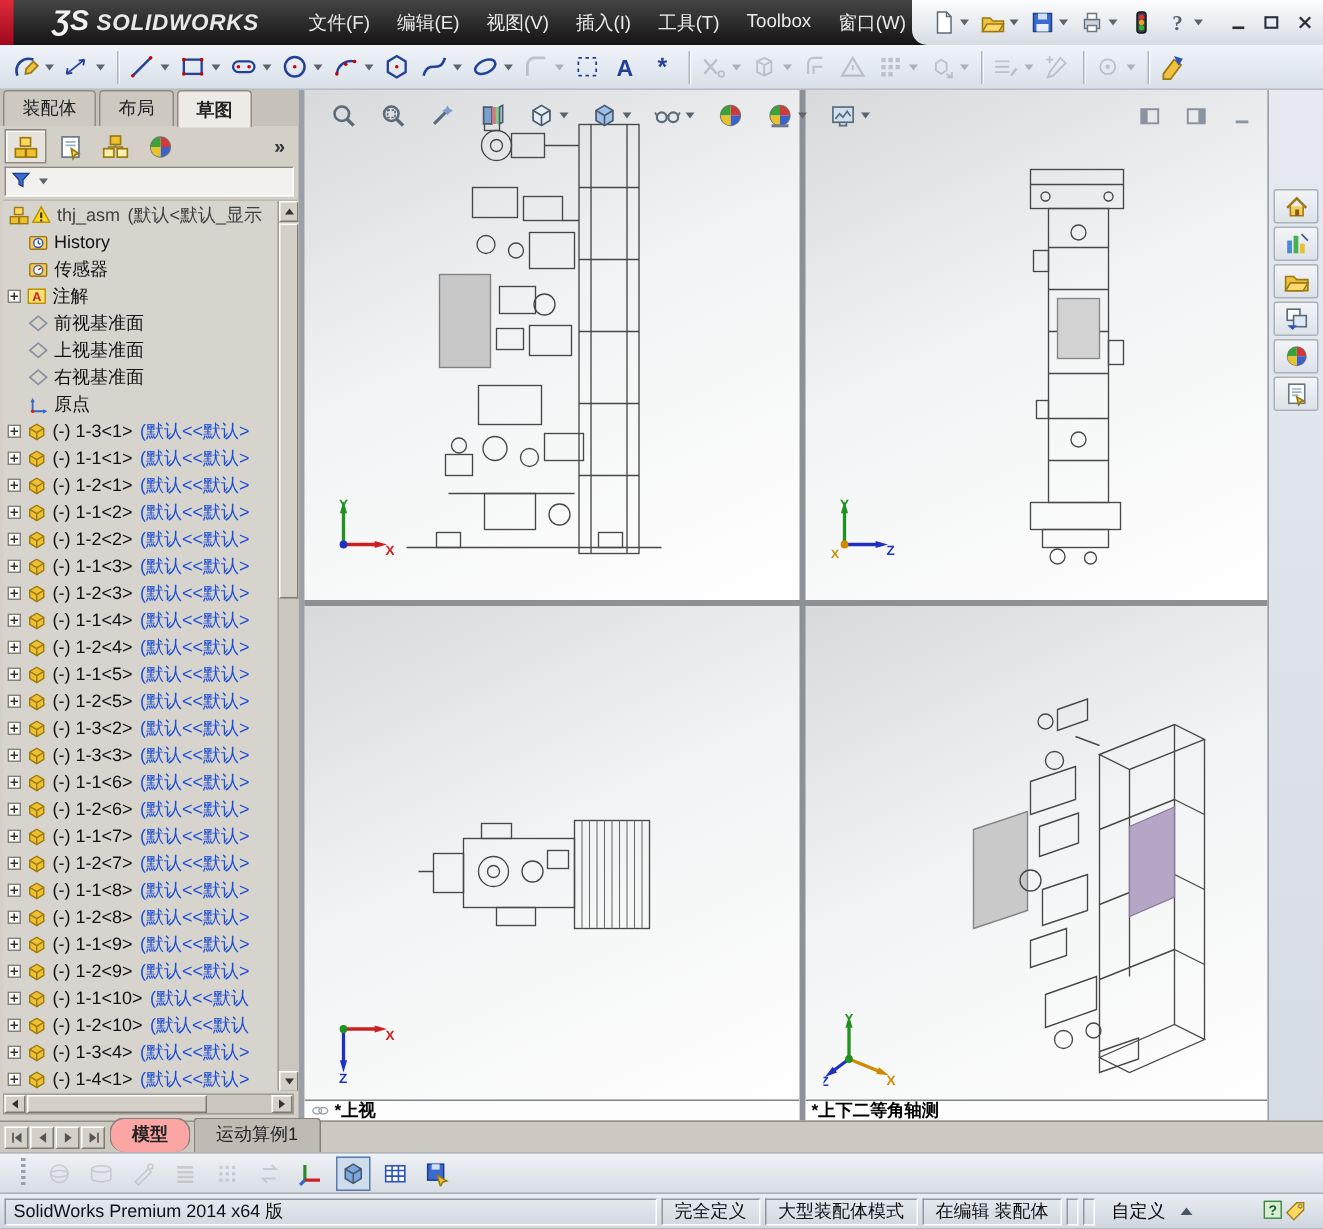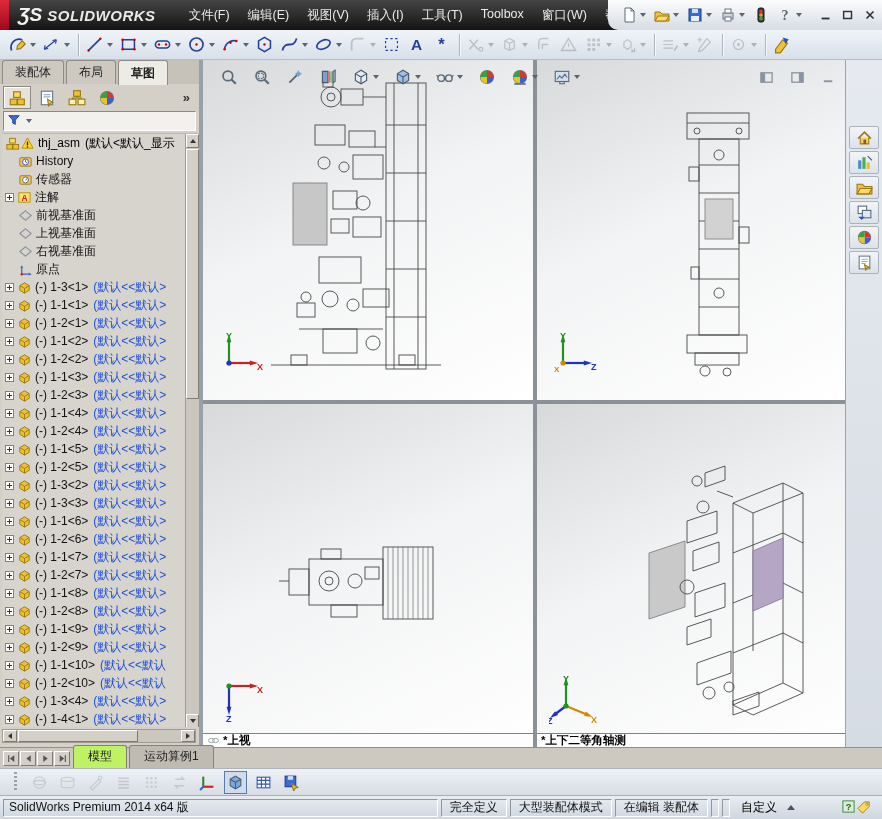--- a/index.html
+++ b/index.html
@@ -9,21 +9,21 @@
   .ic { display:inline-flex; width:16px; height:16px; }
   .ic svg { display:block; width:100%; height:100%; }
   .caret { width:0; height:0; border-left:3px solid transparent; border-right:3px solid transparent; border-top:4px solid #5a6570; margin-left:3px; }
   .disabled { opacity:.42; filter:grayscale(1); }
   .sep { width:1px; height:22px; background:#aeb6c0; box-shadow:1px 0 0 #f6f8fa; margin:0 4px; }
 
   
   #titlebar { position:absolute; left:0; top:0; width:882px; height:30px;
     background:linear-gradient(#454545,#141414); display:flex; align-items:center; }
   #red-stripe { position:absolute; left:0; top:0; width:9px; height:30px; background:linear-gradient(#e02a3a,#9d0a1c); }
-  #logo { margin-left:18px; color:#fff; font-style:italic; white-space:nowrap; }
+  #logo { margin-left:35px; color:#fff; font-style:italic; white-space:nowrap; }
   #logo .mark { font-weight:bold; font-size:19px; margin-right:5px; color:#f2f2f2; }
   #logo .word { font-weight:bold; font-size:15px; letter-spacing:.5px; color:#e9e9e9; }
   #menus { display:flex; margin-left:24px; }
   .menu-item { color:#eceaea; padding:8px 9px; font-size:12.5px; cursor:default; }
   #search-btn { margin-left:6px; display:flex; align-items:center; }
   #std-strip { position:absolute; right:0; top:0; height:30px; width:274px;
     background:linear-gradient(#fbfcfd,#d7dce3); border-bottom-left-radius:10px;
     display:flex; align-items:center; padding-left:10px; }
   .tbtn { display:inline-flex; align-items:center; padding:2px 3px; margin-right:2px; border-radius:2px; }
   #win-buttons { display:flex; margin-left:8px; }
@@ -51,21 +51,21 @@
   #tree { position:relative; margin-left:2px; height:594px; overflow:hidden; background:#d7d4ce;
     border-top:1px solid #bdb9b1; }
   .trow { height:18px; display:flex; align-items:center; white-space:nowrap; padding-left:3px; width:188px; overflow:hidden; }
   .texp { width:9px; height:9px; border:1px solid #848078; background:#fdfdfb; margin-right:3px; position:relative; flex:none; }
   .texp:before, .texp.minus:before { content:""; position:absolute; left:1px; top:3px; width:5px; height:1px; background:#333; }
   .texp:after { content:""; position:absolute; left:3px; top:1px; width:1px; height:5px; background:#333; }
   .tspacer { width:13px; flex:none; }
   .trow .ic { width:15px; height:15px; margin-right:3px; flex:none; }
   .tlabel { color:#111; }
   .tsuffix { color:#1d4ed8; margin-left:5px; }
-  .trow.root .tlabel, .trow.root .tsuffix { color:#000000; }
+  .trow.root .tlabel, .trow.root .tsuffix { color:#404040; }
   .trow.root .ic.warn-ic { margin-left:-3px; }
   #vscroll { position:absolute; right:0; top:0; width:14px; height:594px; background:#cbc7bf; border-left:1px solid #a09c94; }
   .sbtn { position:absolute; left:0; width:13px; height:14px; background:#d4d0c8;
     border:1px solid; border-color:#fff #7e7a72 #7e7a72 #fff; display:flex; align-items:center; justify-content:center; }
   .tri-up { width:0;height:0;border-left:3px solid transparent;border-right:3px solid transparent;border-bottom:4px solid #333; }
   .tri-dn { width:0;height:0;border-left:3px solid transparent;border-right:3px solid transparent;border-top:4px solid #333; }
   .tri-lf { width:0;height:0;border-top:3px solid transparent;border-bottom:3px solid transparent;border-right:4px solid #333; }
   .tri-rt { width:0;height:0;border-top:3px solid transparent;border-bottom:3px solid transparent;border-left:4px solid #333; }
   #vthumb { position:absolute; left:0; top:15px; width:13px; height:250px; background:#d4d0c8;
     border:1px solid; border-color:#fff #7e7a72 #7e7a72 #fff; }
@@ -100,21 +100,21 @@
   .tpbtn .ic { width:17px; height:17px; }
 
   
   #tabstrip { position:absolute; left:0; top:747px; width:882px; height:21px; background:#cdc9c1;
     border-top:1px solid #949088; display:flex; align-items:flex-end; padding-left:3px; }
   .vcr { width:16px; height:15px; margin:0 1px 2px 0; background:#d4d0c8;
     border:1px solid; border-color:#fff #7e7a72 #7e7a72 #fff; display:flex; align-items:center; justify-content:center; }
   .vcr .ic { width:9px; height:9px; }
   .doc-tab { padding:2px 14px 3px; font-size:12px; background:#bfbbb3; border:1px solid #84807a; border-bottom:none;
     border-radius:3px 3px 0 0; margin-left:2px; color:#222; }
-  .doc-tab.act { background:#bef264; font-weight:normal; }
+  .doc-tab.act { background:#fca5a5; font-weight:bold;border-radius:10px; }
 
   
   #bottombar { position:absolute; left:0; top:768px; width:882px; height:27px;
     background:linear-gradient(#eef1f5,#d8dde4); border-top:1px solid #aeb4bc;
     display:flex; align-items:center; gap:5px; padding-left:14px; }
   #bb-handle { width:3px; height:20px; margin-right:6px;
     background:repeating-linear-gradient(#98a0aa 0 2px, transparent 2px 4px); }
   .bbtn { display:inline-flex; align-items:center; padding:2px; border:1px solid transparent; }
   .bbtn.act { background:#cfdcee; border:1px solid #5a7aa8; }
   .bbtn .ic { width:17px; height:17px; }

